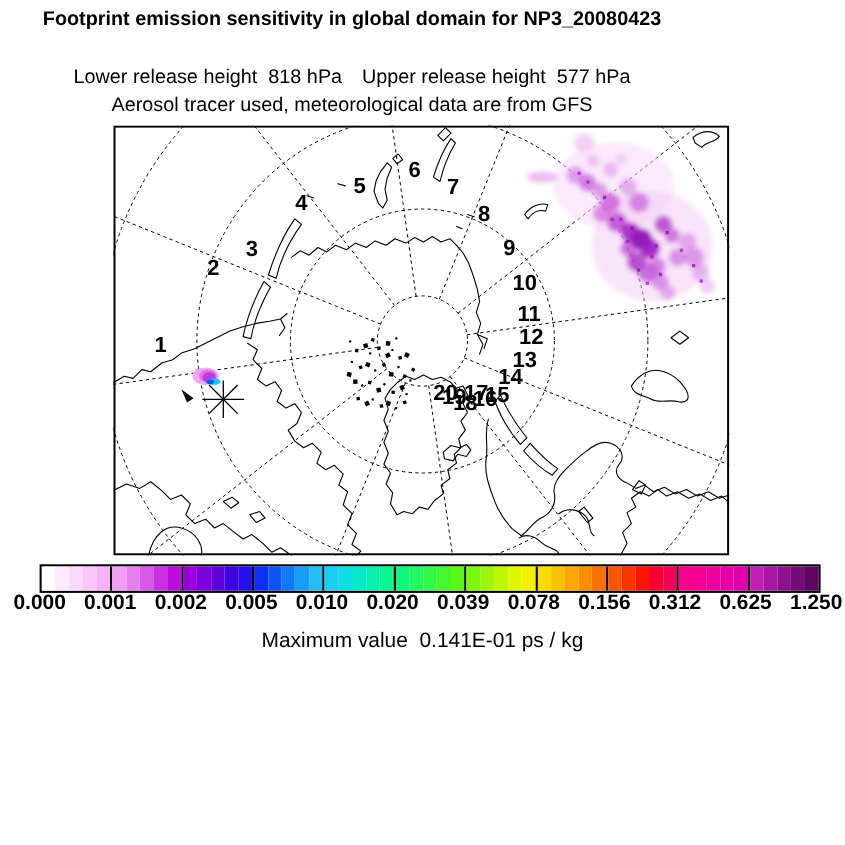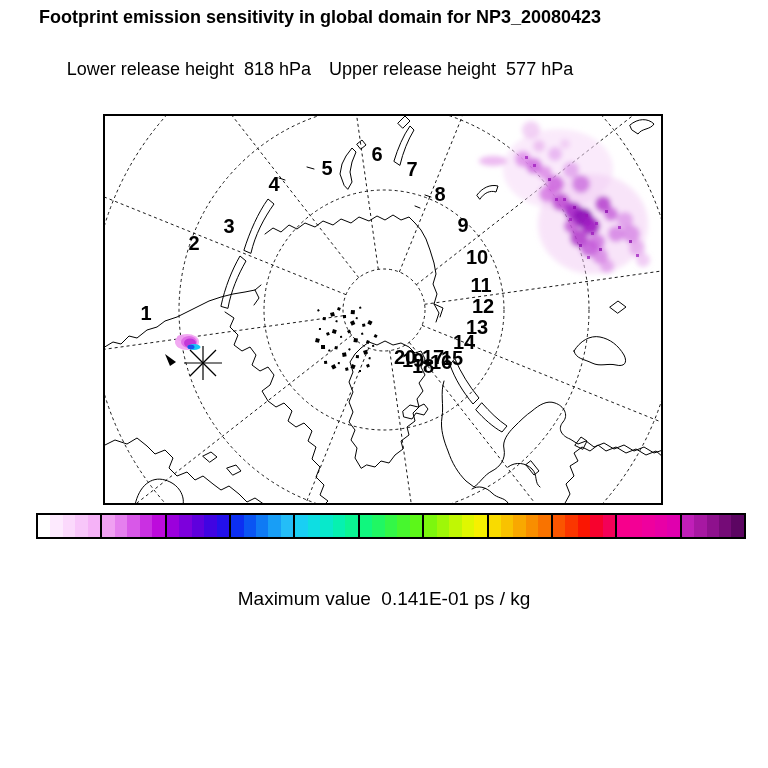--- a/index.html
+++ b/index.html
@@ -15,32 +15,33 @@
   #map-wrap{position:absolute;left:103px;top:114px;width:560px;height:391px;}
   #map-svg{position:absolute;left:0;top:0;}
   #colorbar{position:absolute;left:36px;top:513px;width:706px;height:22px;
             border:2px solid #000;display:flex;box-sizing:content-box;background:#fff;}
   .cb-seg{flex:1 1 0;display:flex;border-left:2px solid #000;}
   .cb-seg:first-child{border-left:none;}
   .cb-cell{flex:1 1 0;}
   #cbar-labels{position:absolute;left:0;top:538px;width:768px;height:20px;}
   .cb-tick{position:absolute;transform:translateX(-50%);font-weight:bold;font-size:19px;white-space:nowrap;}
   #units-line{position:absolute;left:0;top:565px;width:768px;text-align:center;font-size:19px;}
-  #maxval-line{position:absolute;left:0;top:588px;width:768px;text-align:center;font-size:19px;white-space:pre;}
+  #maxval-line{position:absolute;left:0;top:572px;width:768px;text-align:center;font-size:19px;white-space:pre;}
   text.trajnum{font-family:"Liberation Sans",sans-serif;font-weight:bold;font-size:20px;fill:#000;}
 </style>
 </head>
 <body>
 
 <div id="page">
 
   <div class="hline" id="title-line">Footprint emission sensitivity in global domain for NP3_20080423</div>
   <div class="hline" id="release-line">
     <span class="pair">Lower release height  818 hPa</span><span class="gap"></span><span class="pair">Upper release height  577 hPa</span>
   </div>
+  <div class="hline" id="tracer-line">Aerosol tracer used, meteorological data are from GFS</div>
 
   <div id="map-wrap">
     <svg id="map-svg" width="560" height="391" viewBox="0 0 560 391">
       <defs>
         <filter id="blur-plume" x="-40%" y="-40%" width="180%" height="180%">
           <feGaussianBlur stdDeviation="2.4"></feGaussianBlur>
         </filter>
         <filter id="blur-soft" x="-40%" y="-40%" width="180%" height="180%">
           <feGaussianBlur stdDeviation="0.6"></feGaussianBlur>
         </filter>
@@ -302,15 +303,29 @@
         <div class="cb-cell" style="background: rgb(224, 0, 174);"></div>
       </div>
       <div class="cb-seg">
         <div class="cb-cell" style="background: rgb(192, 31, 184);"></div>
         <div class="cb-cell" style="background: rgb(167, 24, 162);"></div>
         <div class="cb-cell" style="background: rgb(142, 17, 141);"></div>
         <div class="cb-cell" style="background: rgb(117, 11, 119);"></div>
         <div class="cb-cell" style="background: rgb(92, 5, 98);"></div>
       </div>
     </div>
+  <div id="cbar-labels">
+      <span class="cb-tick" style="left: 36px;">0.000</span>
+      <span class="cb-tick" style="left: 100.182px;">0.001</span>
+      <span class="cb-tick" style="left: 164.364px;">0.002</span>
+      <span class="cb-tick" style="left: 228.545px;">0.005</span>
+      <span class="cb-tick" style="left: 292.727px;">0.010</span>
+      <span class="cb-tick" style="left: 356.909px;">0.020</span>
+      <span class="cb-tick" style="left: 421.091px;">0.039</span>
+      <span class="cb-tick" style="left: 485.273px;">0.078</span>
+      <span class="cb-tick" style="left: 549.455px;">0.156</span>
+      <span class="cb-tick" style="left: 613.636px;">0.312</span>
+      <span class="cb-tick" style="left: 677.818px;">0.625</span>
+      <span class="cb-tick" style="left: 742px;">1.250</span>
+    </div>
   <div id="maxval-line">Maximum value  0.141E-01 ps / kg</div>
 
 </div>
 
 </body></html>

